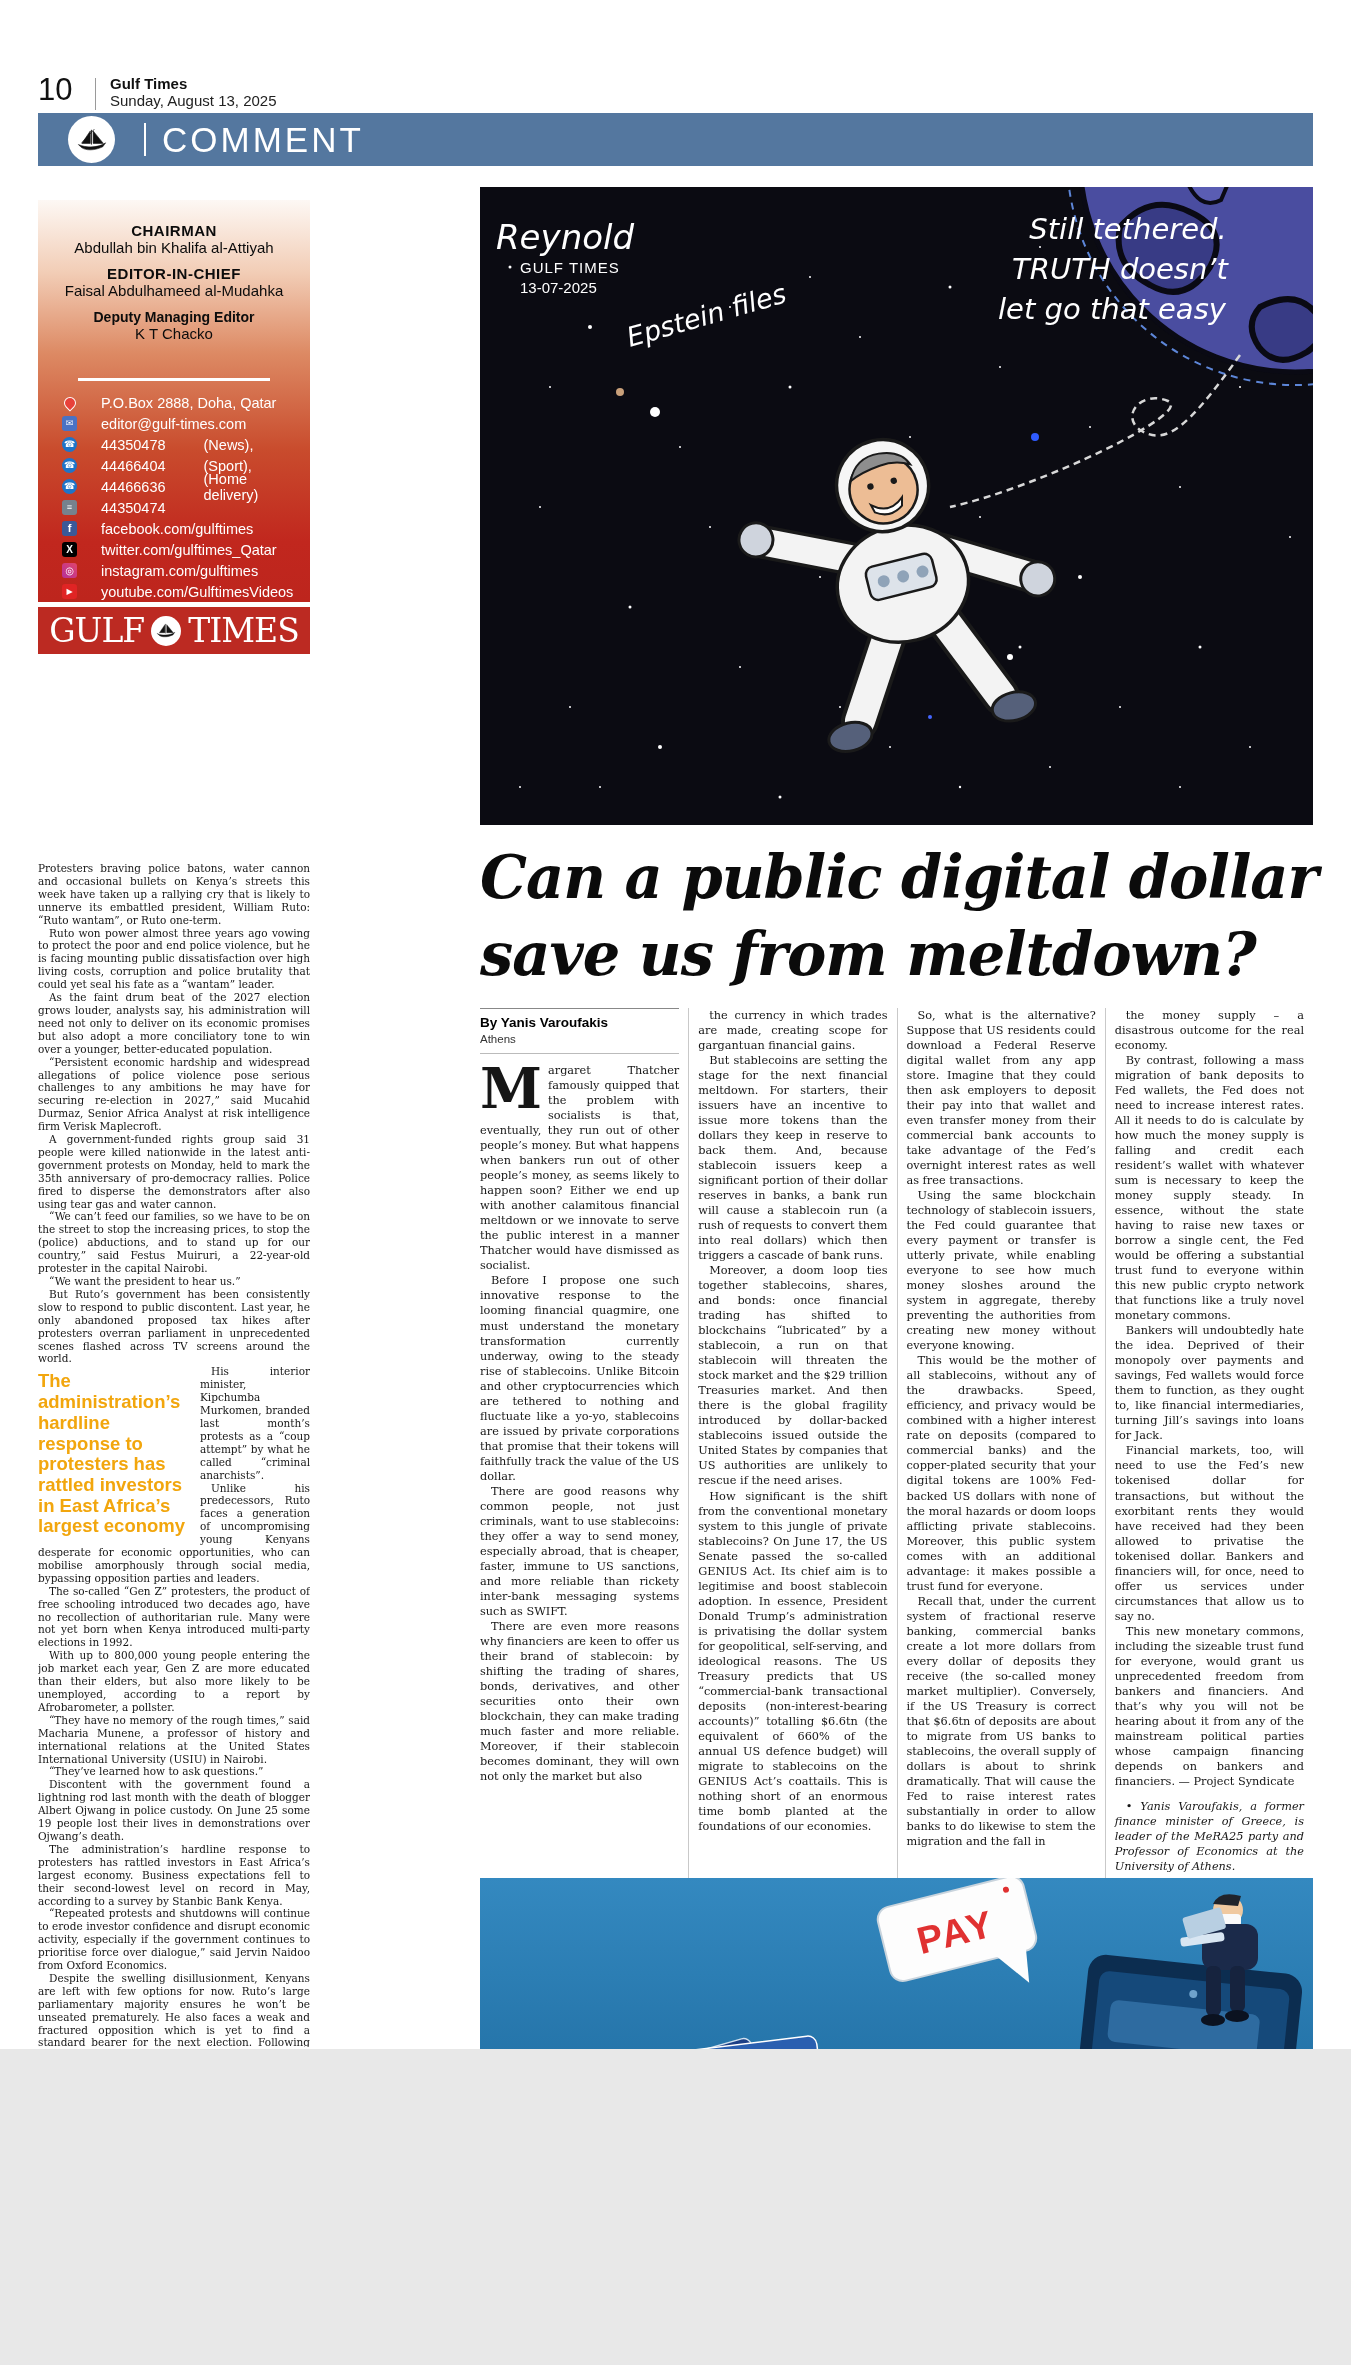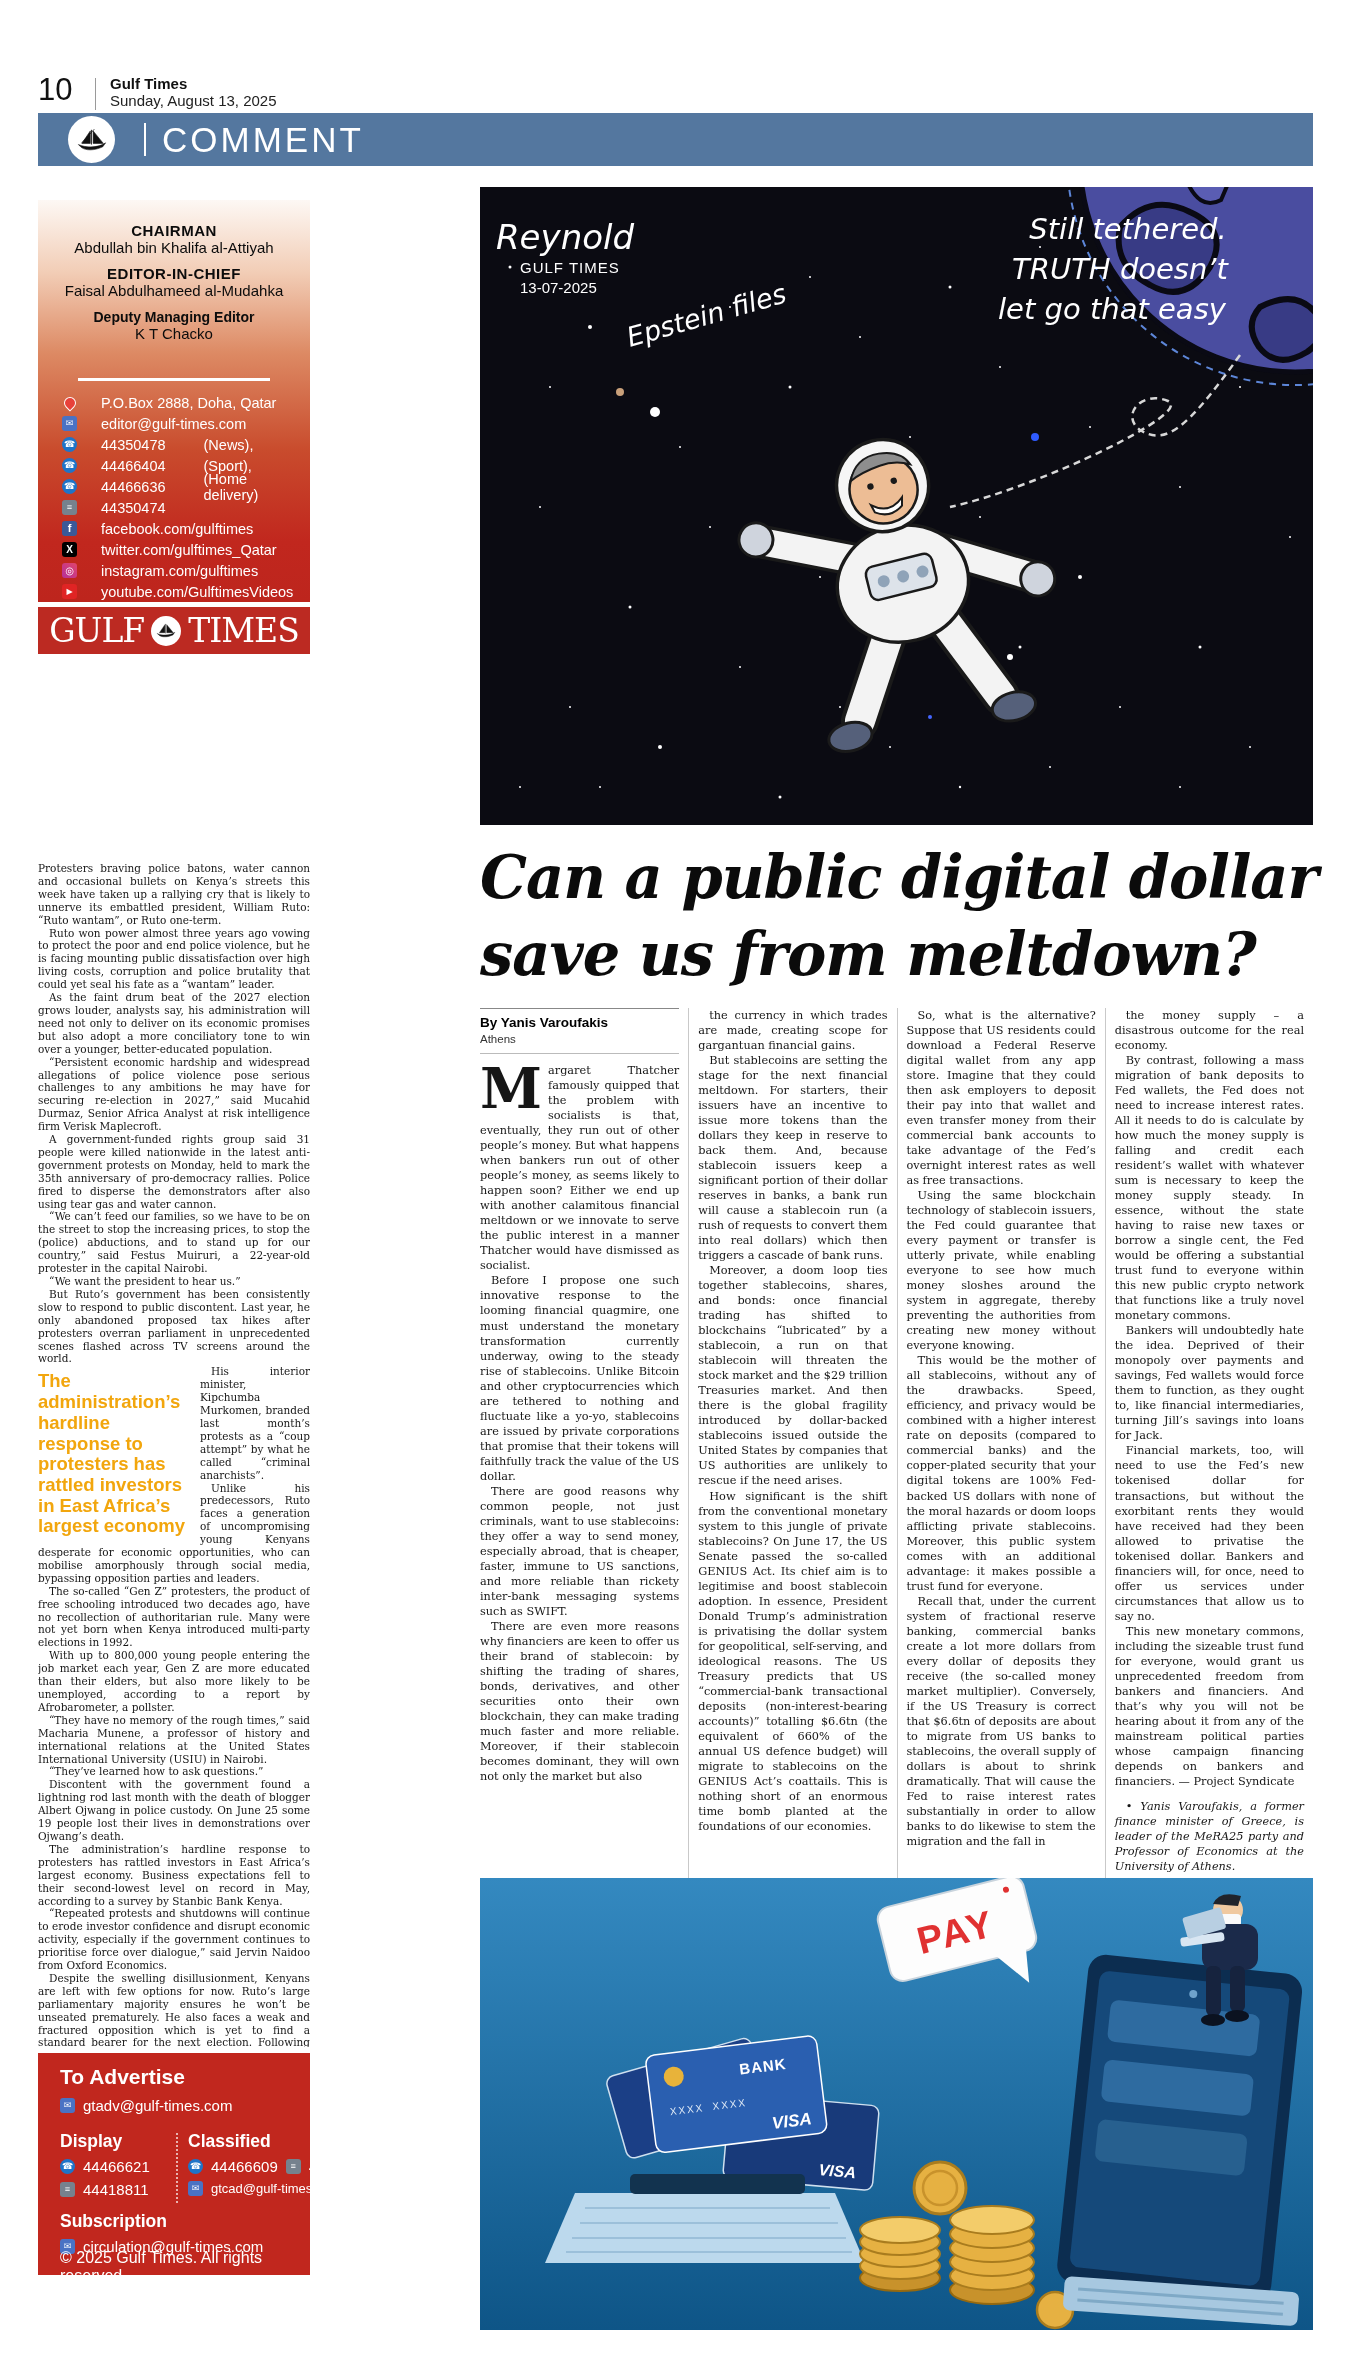--- a/index.html
+++ b/index.html
@@ -1,16 +1,16 @@
 <!DOCTYPE html>
 <html><head>
 <meta charset="utf-8">
 <style>
   html,body{margin:0;padding:0;background:#e8e8e8;}
-  .page{position:relative;width:1351px;height:2365px;background:#ffffff;overflow:hidden;
+  .page{position:relative;width:1351px;height:2049px;background:#ffffff;overflow:hidden;
         font-family:"Liberation Sans",sans-serif;color:#151515;}
   
   .pagenum{position:absolute;left:38px;top:72px;font-size:31px;color:#111;}
   .hdr-rule{position:absolute;left:95px;top:78px;width:1px;height:32px;background:#9a9a9a;}
   .paper-name{position:absolute;left:110px;top:75px;font-size:15px;font-weight:bold;color:#111;}
   .paper-date{position:absolute;left:110px;top:92px;font-size:15px;color:#222;}
   .banner{position:absolute;left:38px;top:113px;width:1275px;height:53px;background:#54779f;}
   .banner-logo{position:absolute;left:30px;top:3px;width:47px;height:47px;border-radius:50%;
                background:#fff;display:flex;align-items:center;justify-content:center;}
   .banner-bar{position:absolute;left:106px;top:10px;width:2px;height:33px;background:#fff;}

